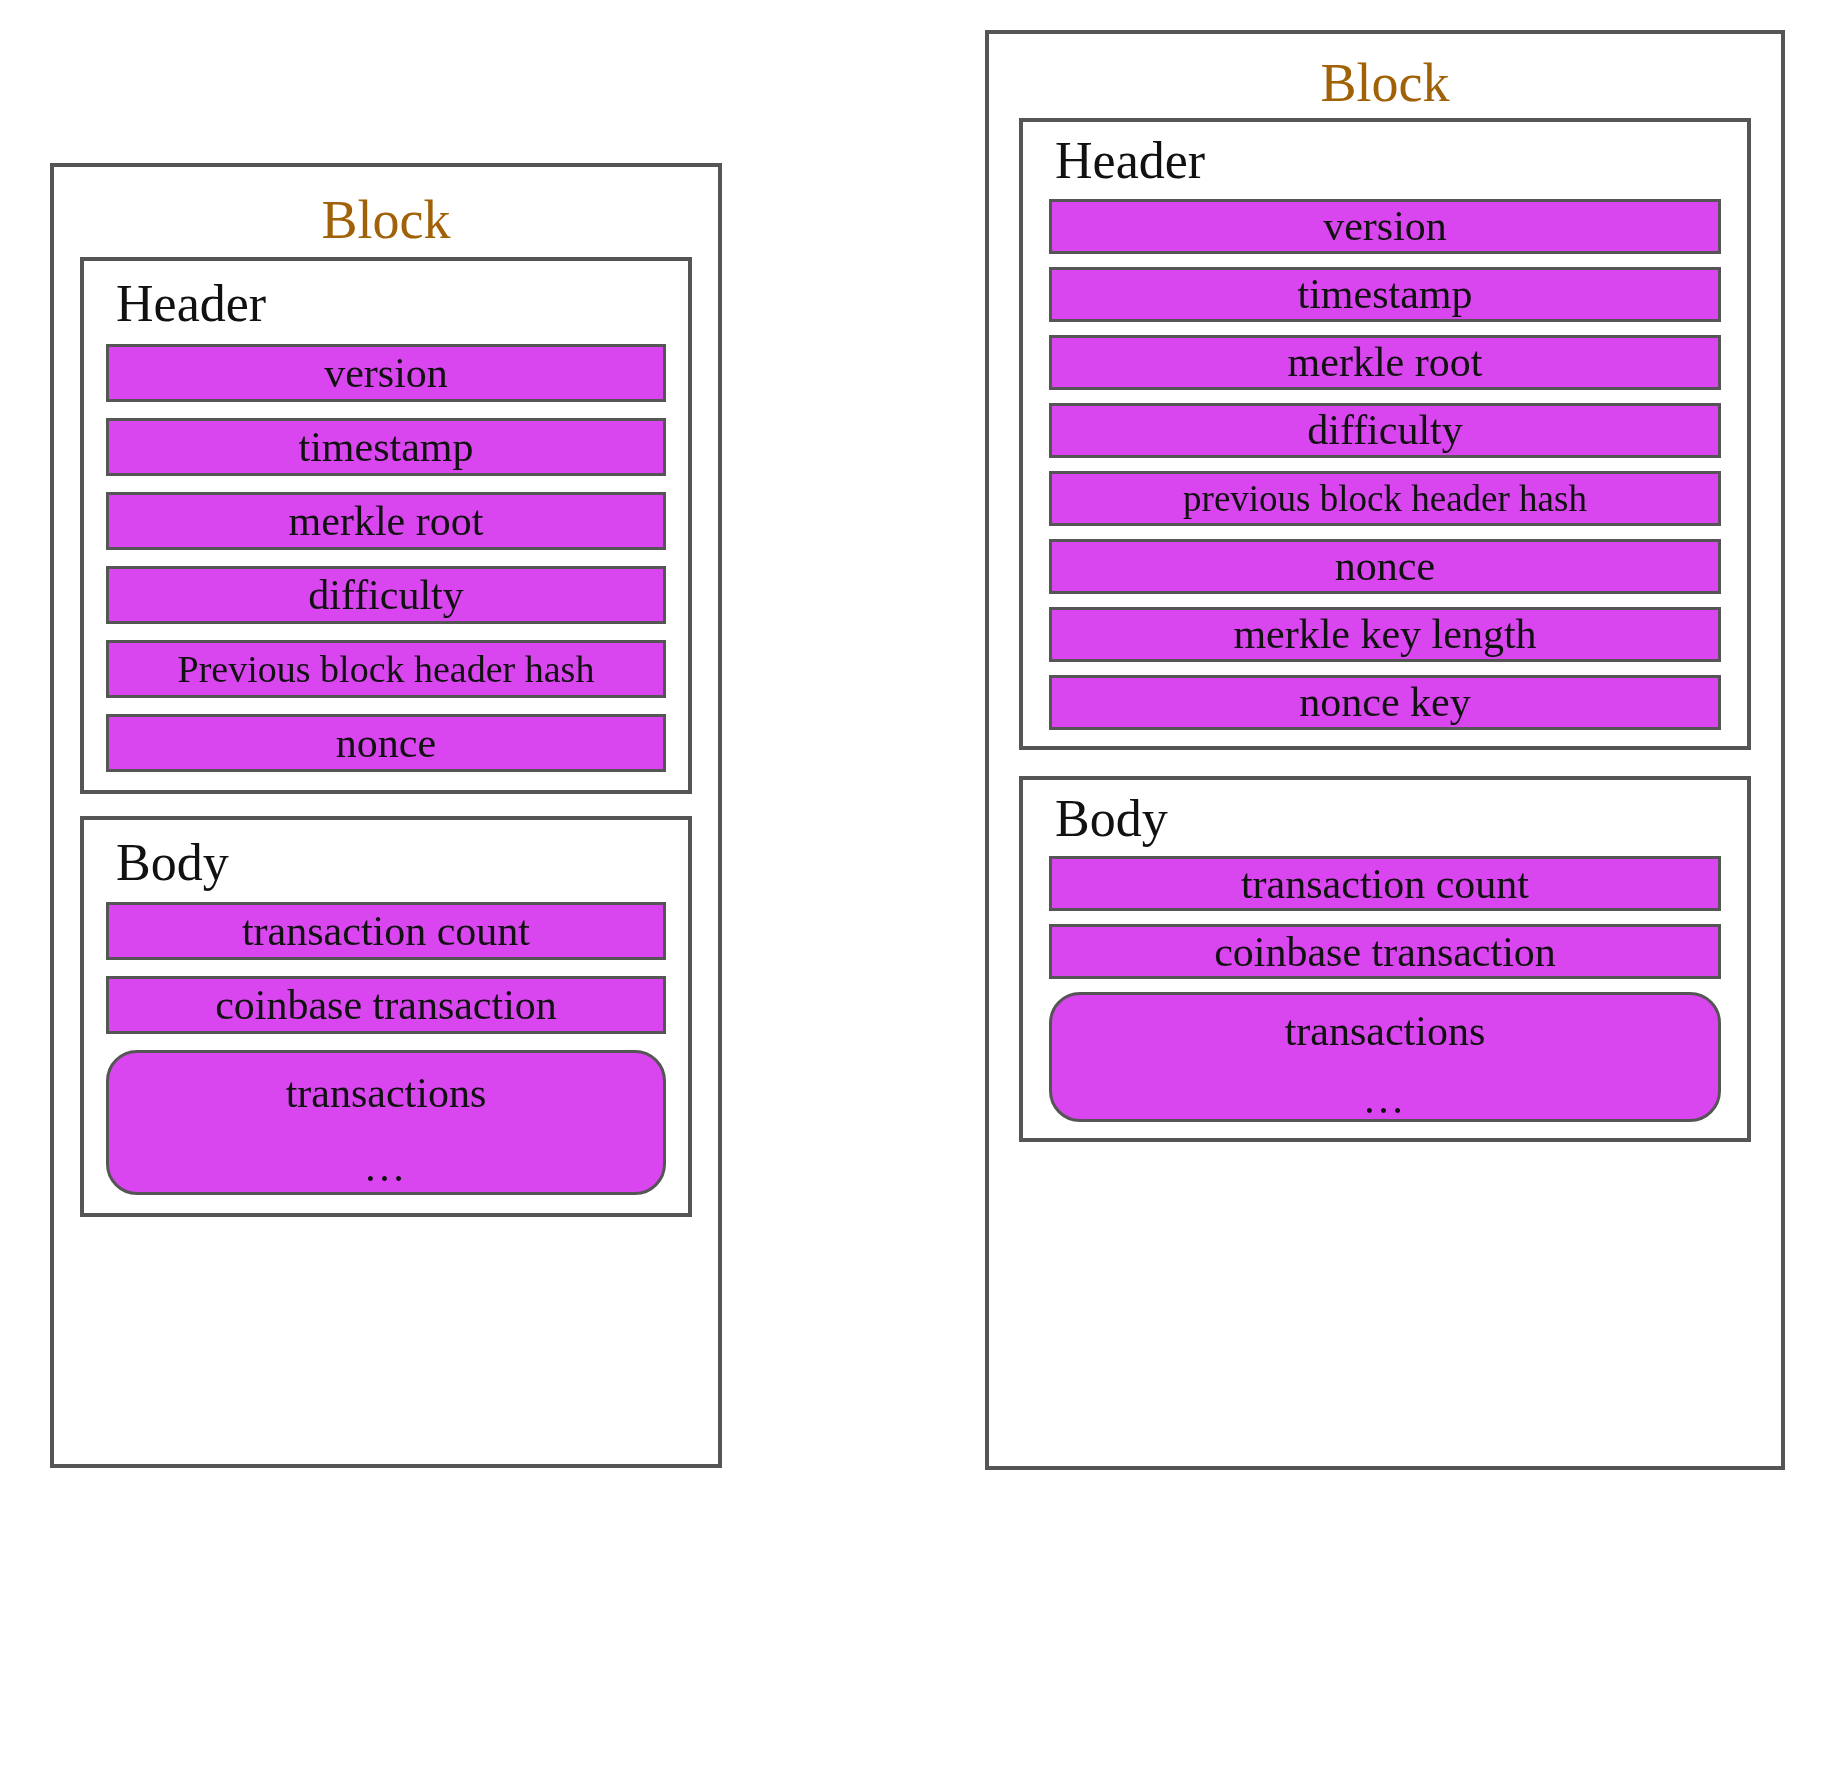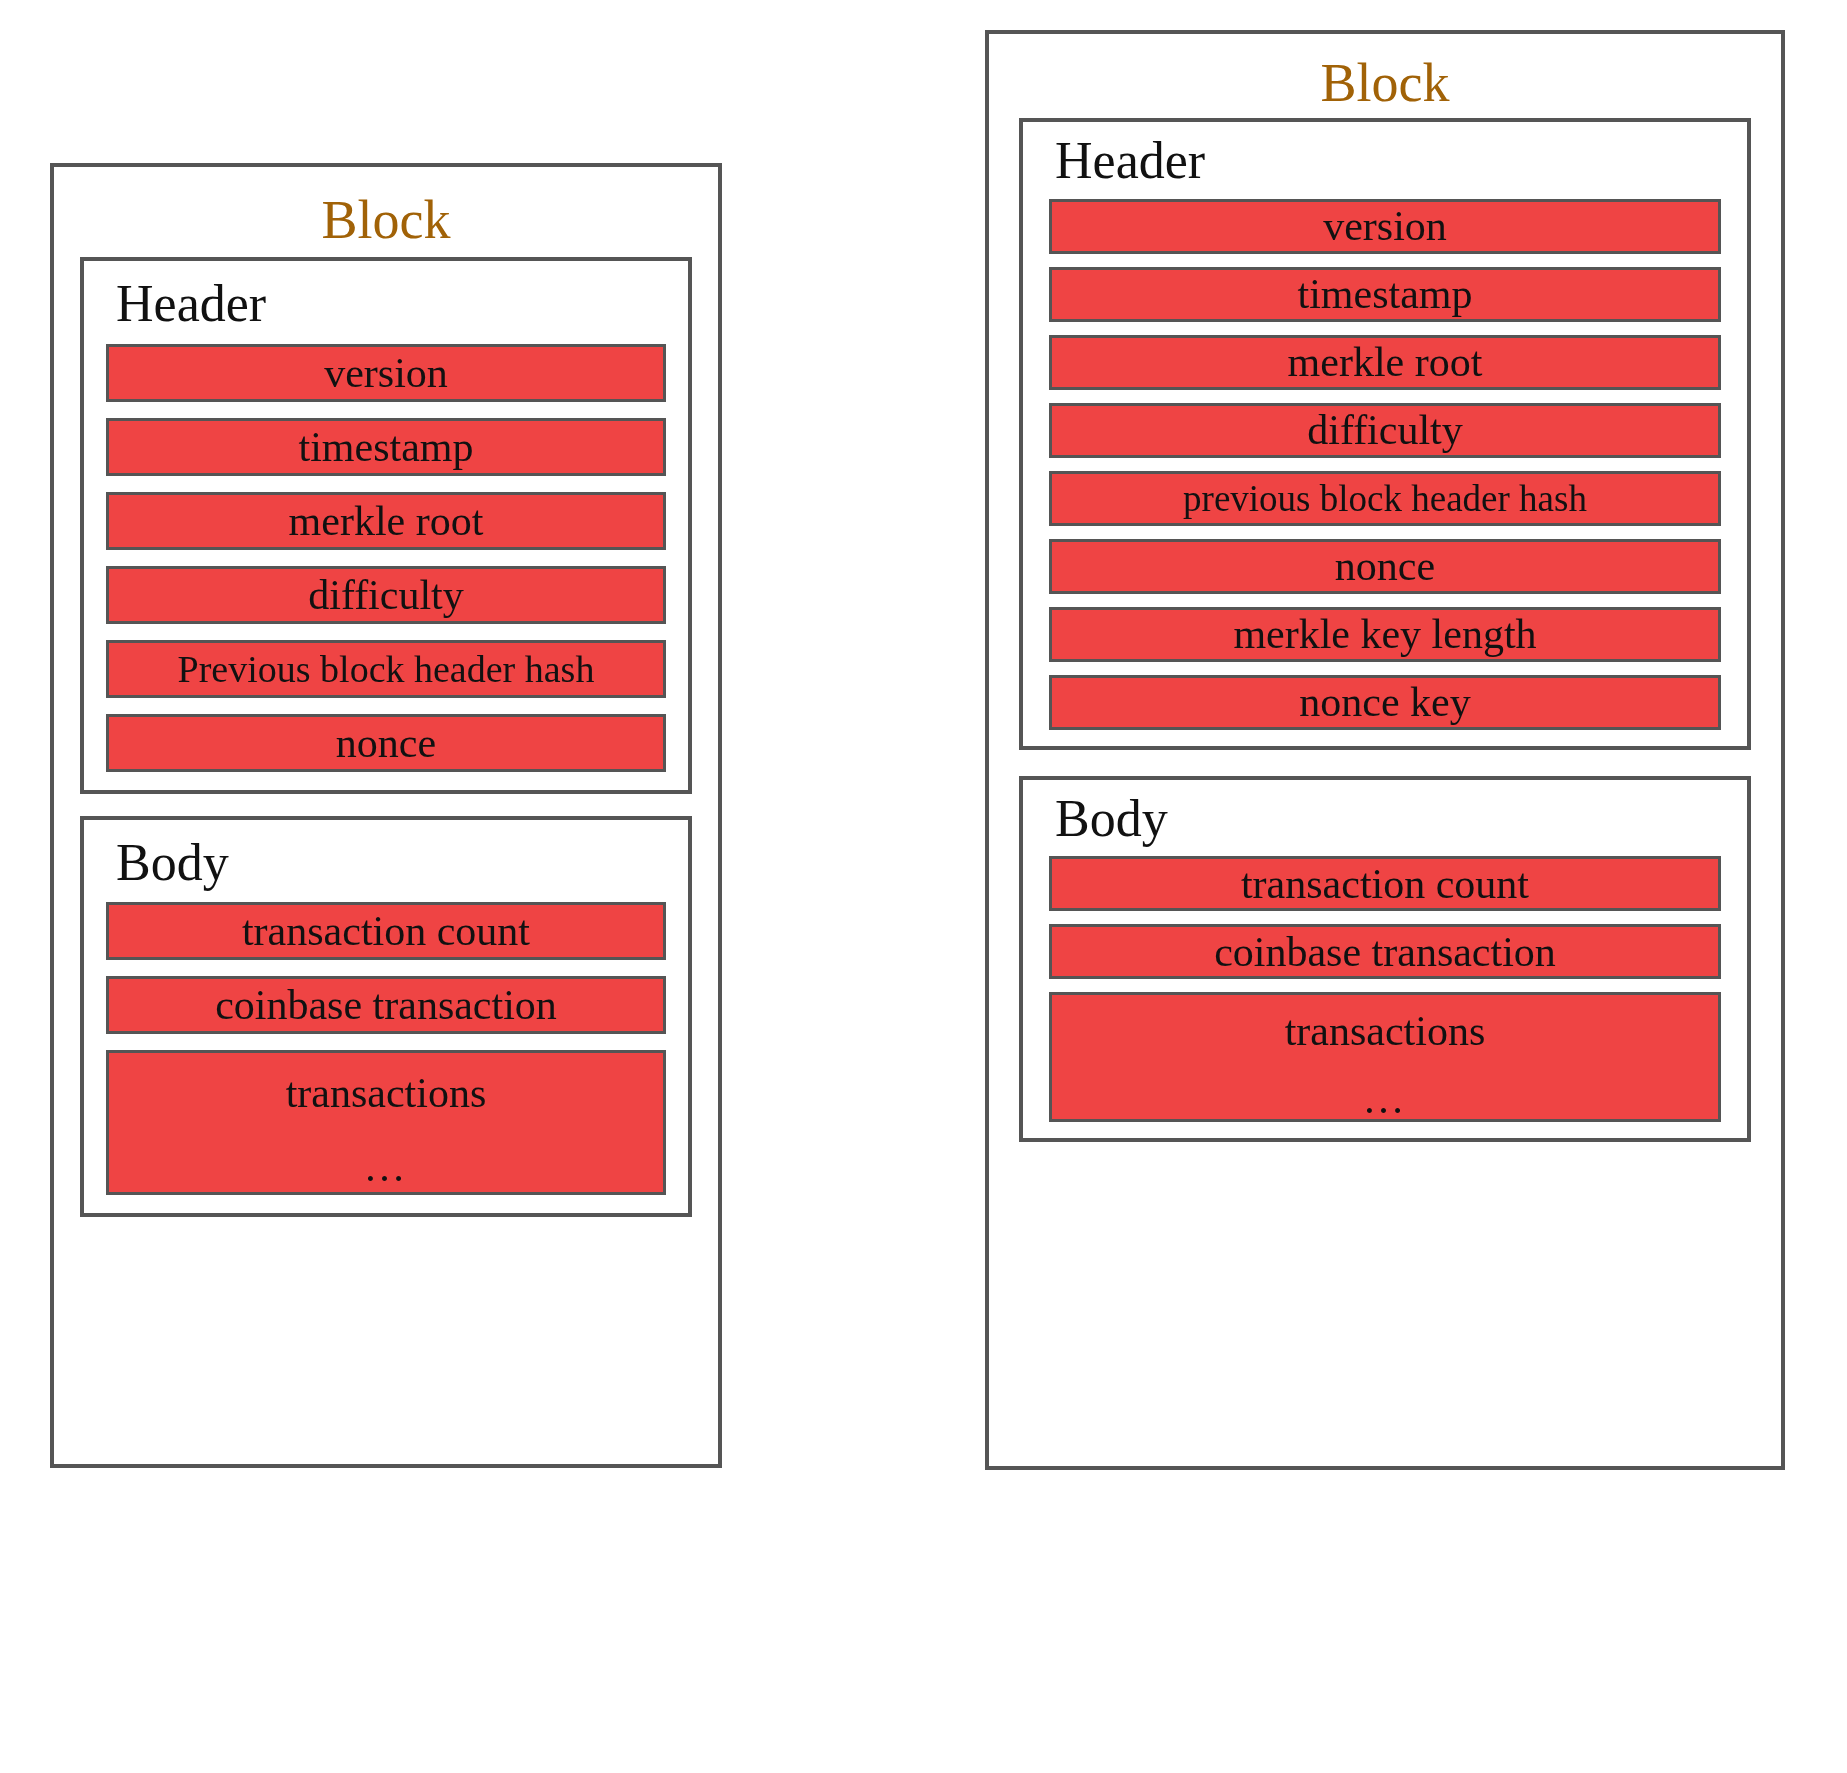--- a/index.html
+++ b/index.html
@@ -38,32 +38,33 @@
   }
 
   .field-list {
     display: flex;
     flex-direction: column;
   }
 
   .field-box {
     box-sizing: border-box;
     border: 3px solid #555555;
-    background: #ef4444;
+    background: #d946ef;
     text-align: center;
     display: flex;
     align-items: center;
     justify-content: center;
     color: #111111;
     white-space: nowrap;
   }
 
   .field-box.multiline {
     flex-direction: column;
     justify-content: flex-start;
+    border-radius: 31px;
   }
 
   .block-title {
     text-align: center;
     color: #a16207;
     line-height: 1.0;
   }
 
   
   #panel-left {

